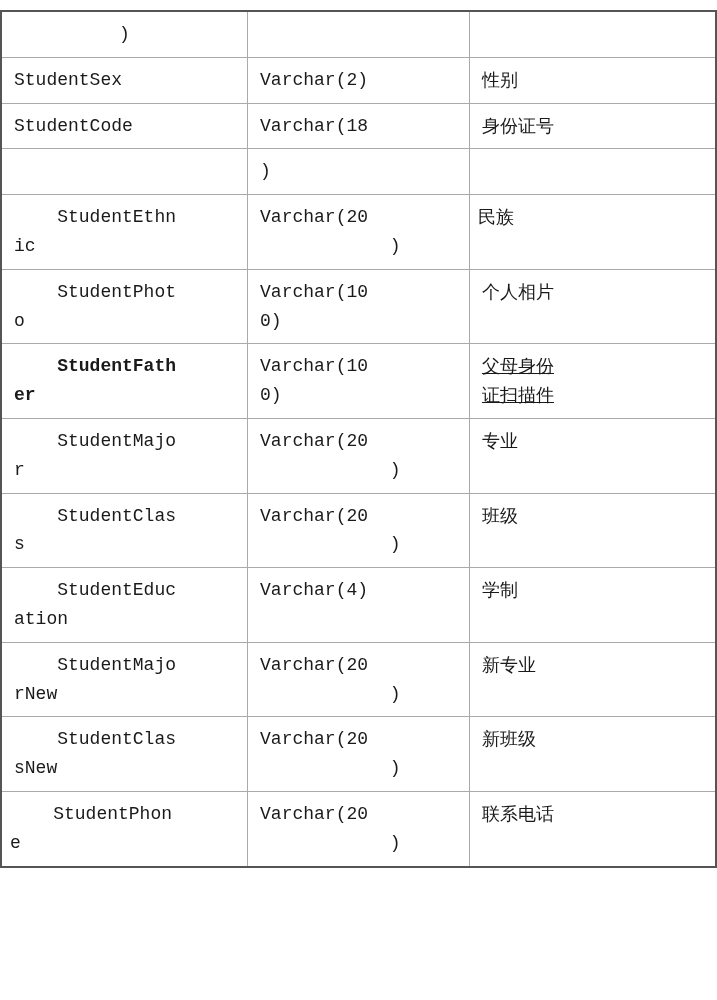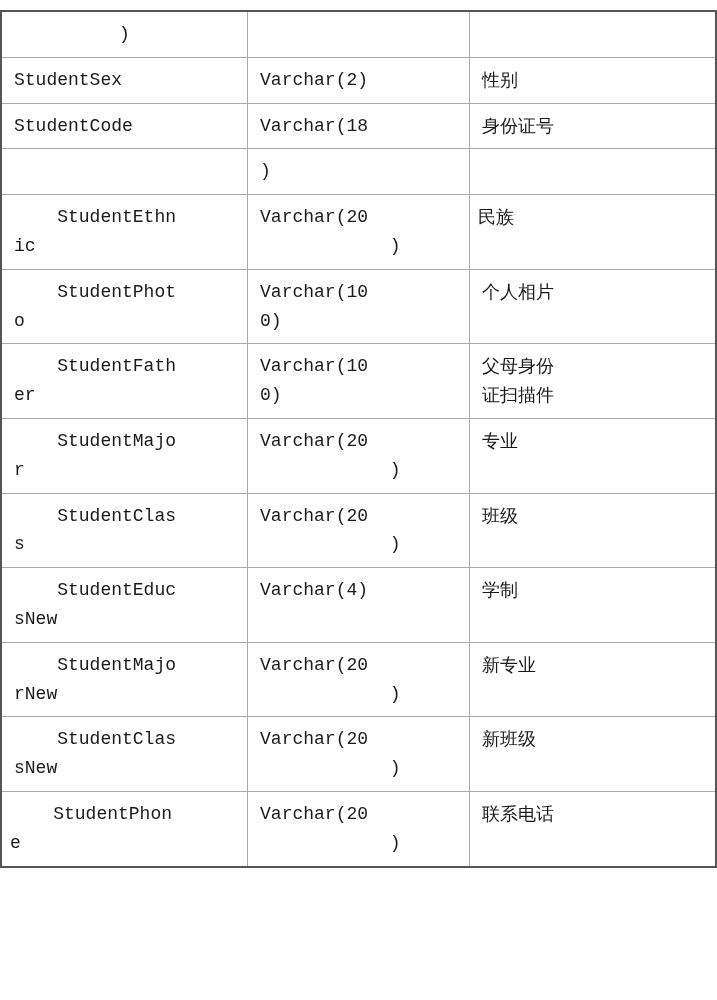--- a/index.html
+++ b/index.html
@@ -92,44 +92,44 @@
           <td class="col-desc" style="white-space: pre; padding-left: 8px;">民族</td>
         </tr>
         <tr>
           <td class="col-name" style="white-space: pre;">    StudentPhot
 o</td>
           <td class="col-type" style="white-space: pre;">Varchar(10
 0)</td>
           <td class="col-desc" style="white-space: pre;">个人相片</td>
         </tr>
         <tr>
-          <td class="col-name" style="white-space: pre;">    StudentFath
+          <td class="col-name" style="white-space: pre; font-weight: bold;">    StudentFath
 er</td>
           <td class="col-type" style="white-space: pre;">Varchar(10
 0)</td>
-          <td class="col-desc" style="white-space: pre;">父母身份
+          <td class="col-desc" style="white-space: pre; text-decoration: underline;">父母身份
 证扫描件</td>
         </tr>
         <tr>
           <td class="col-name" style="white-space: pre;">    StudentMajo
 r</td>
           <td class="col-type" style="white-space: pre;">Varchar(20
             )</td>
           <td class="col-desc" style="white-space: pre;">专业</td>
         </tr>
         <tr>
           <td class="col-name" style="white-space: pre;">    StudentClas
 s</td>
           <td class="col-type" style="white-space: pre;">Varchar(20
             )</td>
           <td class="col-desc" style="white-space: pre;">班级</td>
         </tr>
         <tr>
           <td class="col-name" style="white-space: pre;">    StudentEduc
-sNew</td>
+ation</td>
           <td class="col-type">Varchar(4)</td>
           <td class="col-desc">学制</td>
         </tr>
         <tr>
           <td class="col-name" style="white-space: pre;">    StudentMajo
 rNew</td>
           <td class="col-type" style="white-space: pre;">Varchar(20
             )</td>
           <td class="col-desc" style="white-space: pre;">新专业</td>
         </tr>

